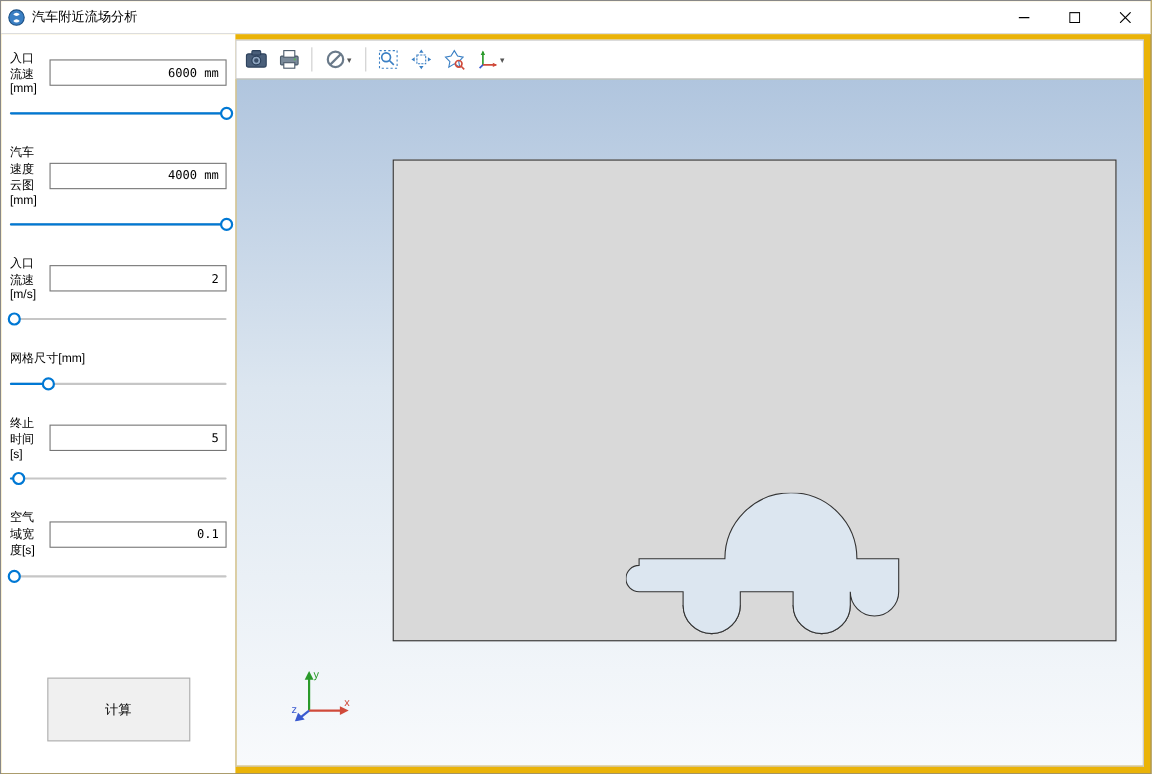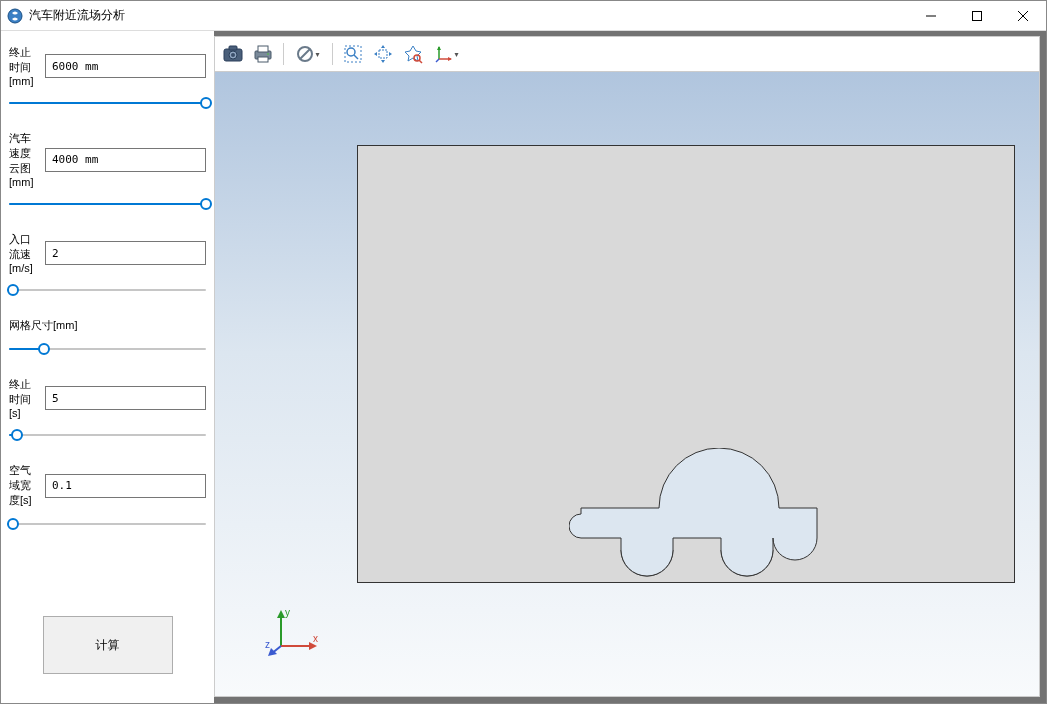--- a/index.html
+++ b/index.html
@@ -1,30 +1,30 @@
 <!DOCTYPE html>
 <html><head>
 <meta charset="utf-8">
 <style>
 * { box-sizing: border-box; margin: 0; padding: 0; }
 body { font-family: "Microsoft YaHei", "SimSun", Arial, sans-serif; font-size: 12px; background: #fff; overflow: hidden; }
-.window { width: 1047px; height: 704px; background: #737373; display: flex; flex-direction: column; border: 1px solid #888; }
+.window { width: 1047px; height: 704px; background: #eab308; display: flex; flex-direction: column; border: 1px solid #888; }
 .titlebar { height: 30px; background: #fff; display: flex; align-items: center; padding-left: 6px; border-bottom: 1px solid #ddd; }
 .titlebar .app-icon { width: 16px; height: 16px; margin-right: 6px; display: inline-flex; align-items: center; justify-content: center; }
 .titlebar .title-text { flex: 1; font-size: 12px; color: #000; }
 .win-controls { display: flex; height: 100%; }
 .win-btn { width: 46px; height: 100%; display: flex; align-items: center; justify-content: center; cursor: pointer; }
 .win-btn svg { width: 10px; height: 10px; }
 
 .content { flex: 1; display: flex; overflow: hidden; }
 
 .sidebar { width: 213px; padding: 10px 8px; background: #fff; display: flex; flex-direction: column; gap: 2px; }
 .param-row { display: flex; align-items: center; gap: 4px; margin-top: 4px; }
 .param-label { width: 86px; font-size: 11px; color: #000; text-align: left; }
-.param-input { flex: 1; height: 24px; border: 1px solid #767676; padding: 0 6px; font-size: 11px; font-family: monospace; background: #fff; }
+.param-input { flex: 1; height: 24px; border: 1px solid #767676; padding: 0 6px; font-size: 11px; font-family: monospace; background: #fff; text-align: right; }
 .slider-wrap { margin: 6px 0 14px 0; position: relative; height: 16px; }
 .slider-track { position: absolute; left: 0; right: 0; top: 7px; height: 2px; background: #c6c6c6; border-radius: 1px; }
 .slider-fill { position: absolute; left: 0; top: 7px; height: 2px; background: #0078d4; border-radius: 1px; }
 .slider-thumb { position: absolute; top: 2px; width: 12px; height: 12px; border-radius: 50%; background: #fff; border: 2px solid #0078d4; transform: translateX(-50%); cursor: pointer; }
 
 .calc-btn { width: 130px; height: 58px; margin: 68px auto 0 auto; background: #f0f0f0; border: 1px solid #adadad; font-size: 12px; cursor: pointer; display: flex; align-items: center; justify-content: center; }
 
 .main { flex: 1; display: flex; flex-direction: column; padding: 6px 6px 6px 0; }
 
 .tabs { display: flex; height: 26px; }
@@ -75,21 +75,21 @@
           </svg>
       </div>
     </div>
   </div>
 
   <div class="content">
 
     <div class="sidebar">
 
       <div class="param-row">
-        <span class="param-label">终止时间[mm]</span>
+        <span class="param-label">入口流速[mm]</span>
         <input class="param-input" value="6000 mm" style="">
       </div>
       <div class="slider-wrap">
         <div class="slider-track"></div>
           <div class="slider-fill" style="width:100%"></div>
           <div class="slider-thumb" style="left:100%"></div>
       </div>
 
       <div class="param-row">
         <span class="param-label">汽车速度云图[mm]</span>

